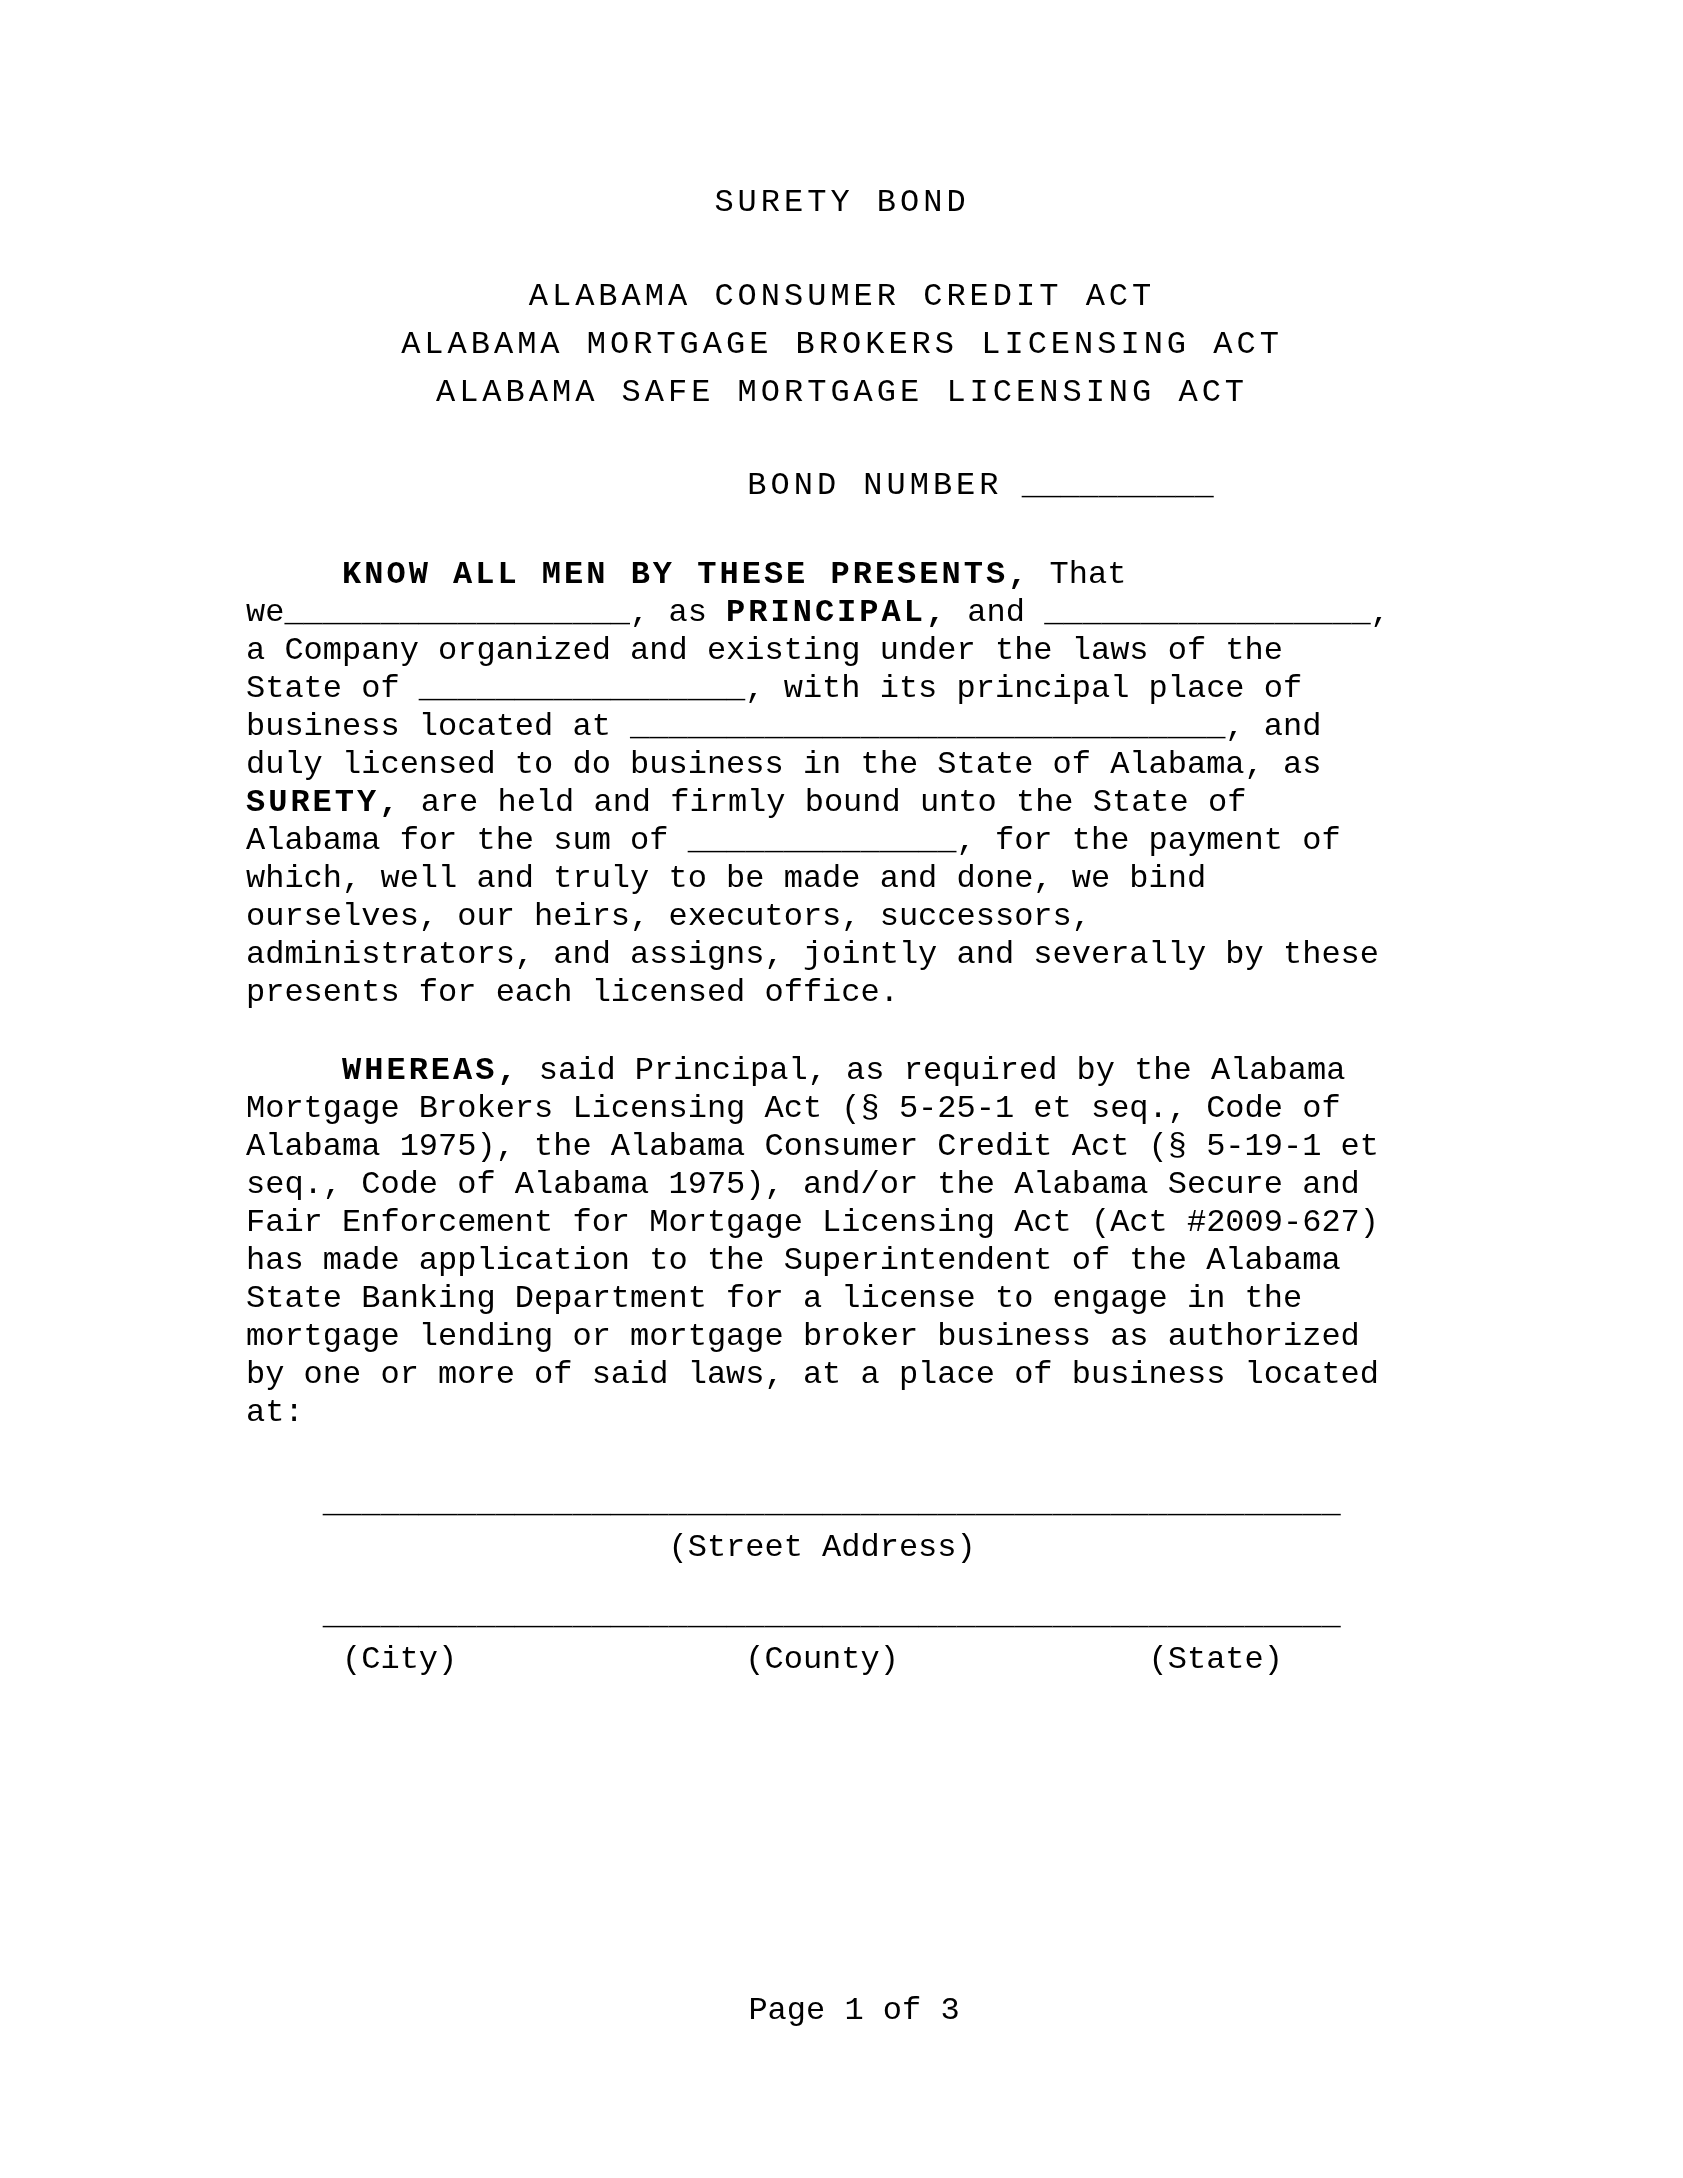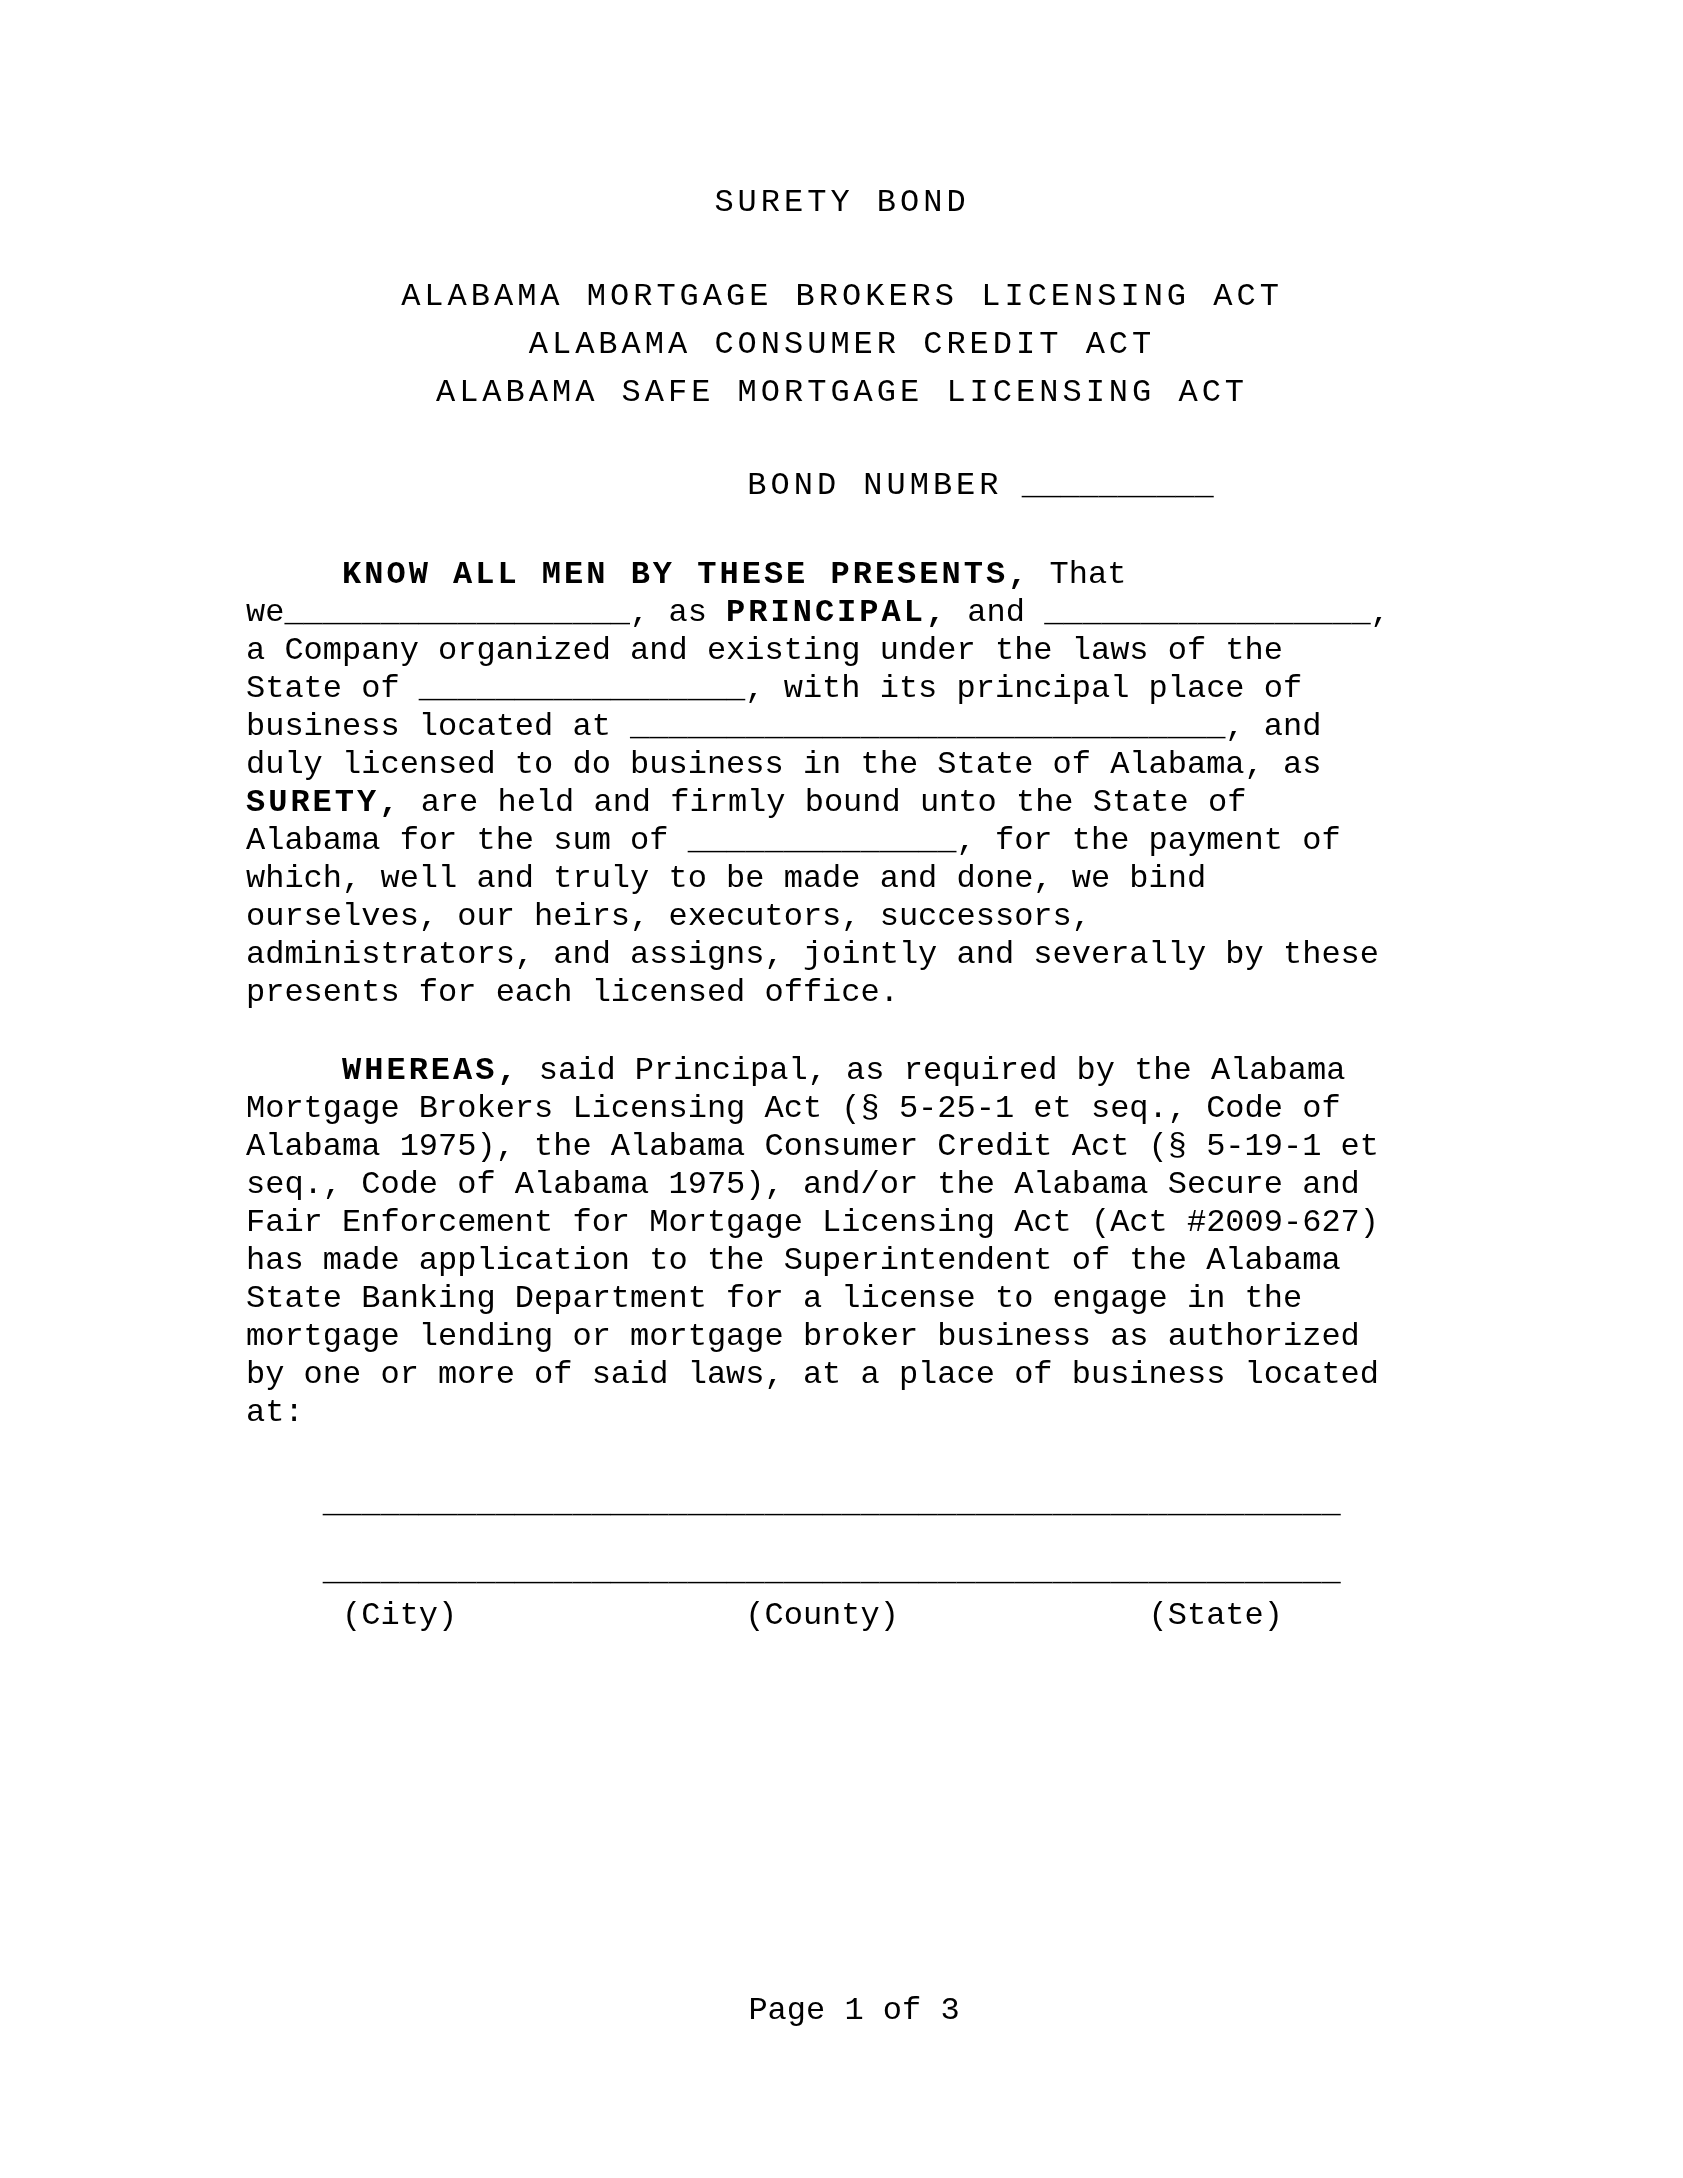--- a/index.html
+++ b/index.html
@@ -48,22 +48,22 @@
   }
 </style>
 </head>
 <body>
 
 <div class="doc">
 
   <div class="center hd title">SURETY BOND</div>
 
   <div class="acts center hd">
+    <div>ALABAMA CONSUMER CREDIT ACT</div>
     <div>ALABAMA MORTGAGE BROKERS LICENSING ACT</div>
-    <div>ALABAMA CONSUMER CREDIT ACT</div>
     <div>ALABAMA SAFE MORTGAGE LICENSING ACT</div>
   </div>
 
 
   <div class="center bond">
     <span class="hd">BOND NUMBER</span>
     <span class="blank">__________</span>
   </div>
 
   <p class="para p1"><span>     </span><span class="b">KNOW ALL MEN BY THESE PRESENTS,</span><span> That
@@ -85,20 +85,21 @@
 seq., Code of Alabama 1975), and/or the Alabama Secure and
 Fair Enforcement for Mortgage Licensing Act (Act #2009-627)
 has made application to the Superintendent of the Alabama
 State Banking Department for a license to engage in the
 mortgage lending or mortgage broker business as authorized
 by one or more of said laws, at a place of business located
 at:</span></p>
 
   <div class="addr-line1">    _____________________________________________________</div>
 
+  <div class="addr-label1">                      (Street Address)</div>
 
   <div class="addr-line2">    _____________________________________________________</div>
 
   <div class="addr-labels">     (City)               (County)             (State)</div>
 
 
 </div>
 
 <div class="footer">Page 1 of 3</div>
 

